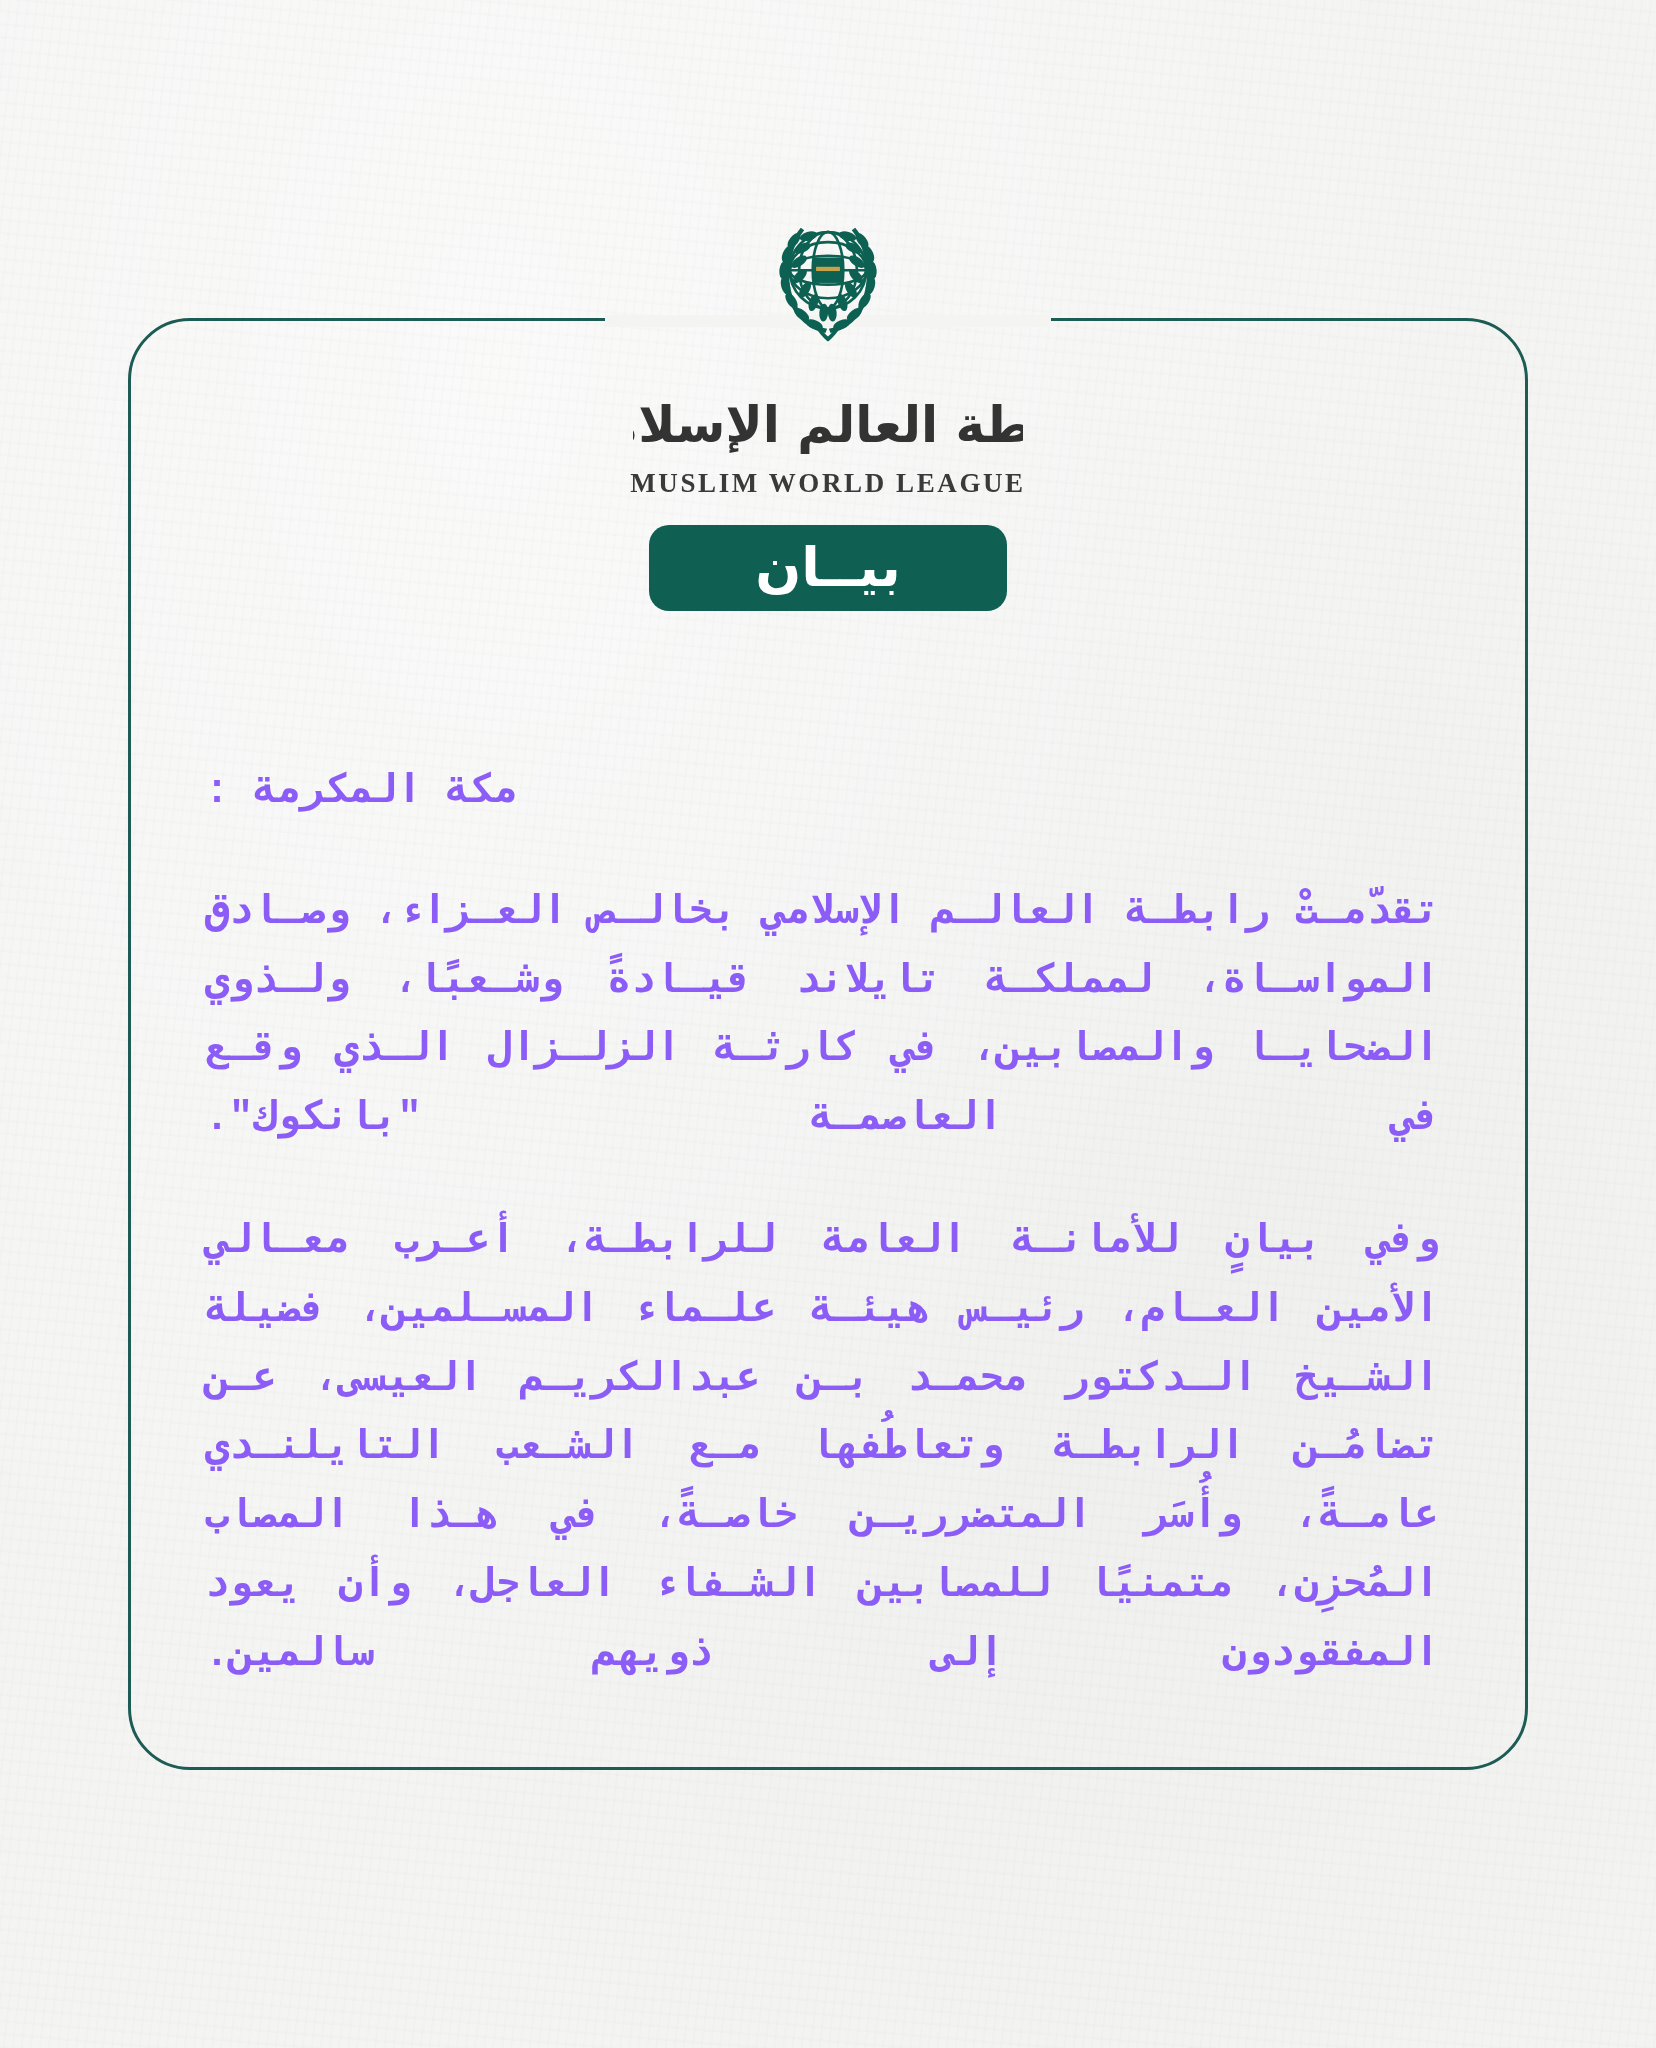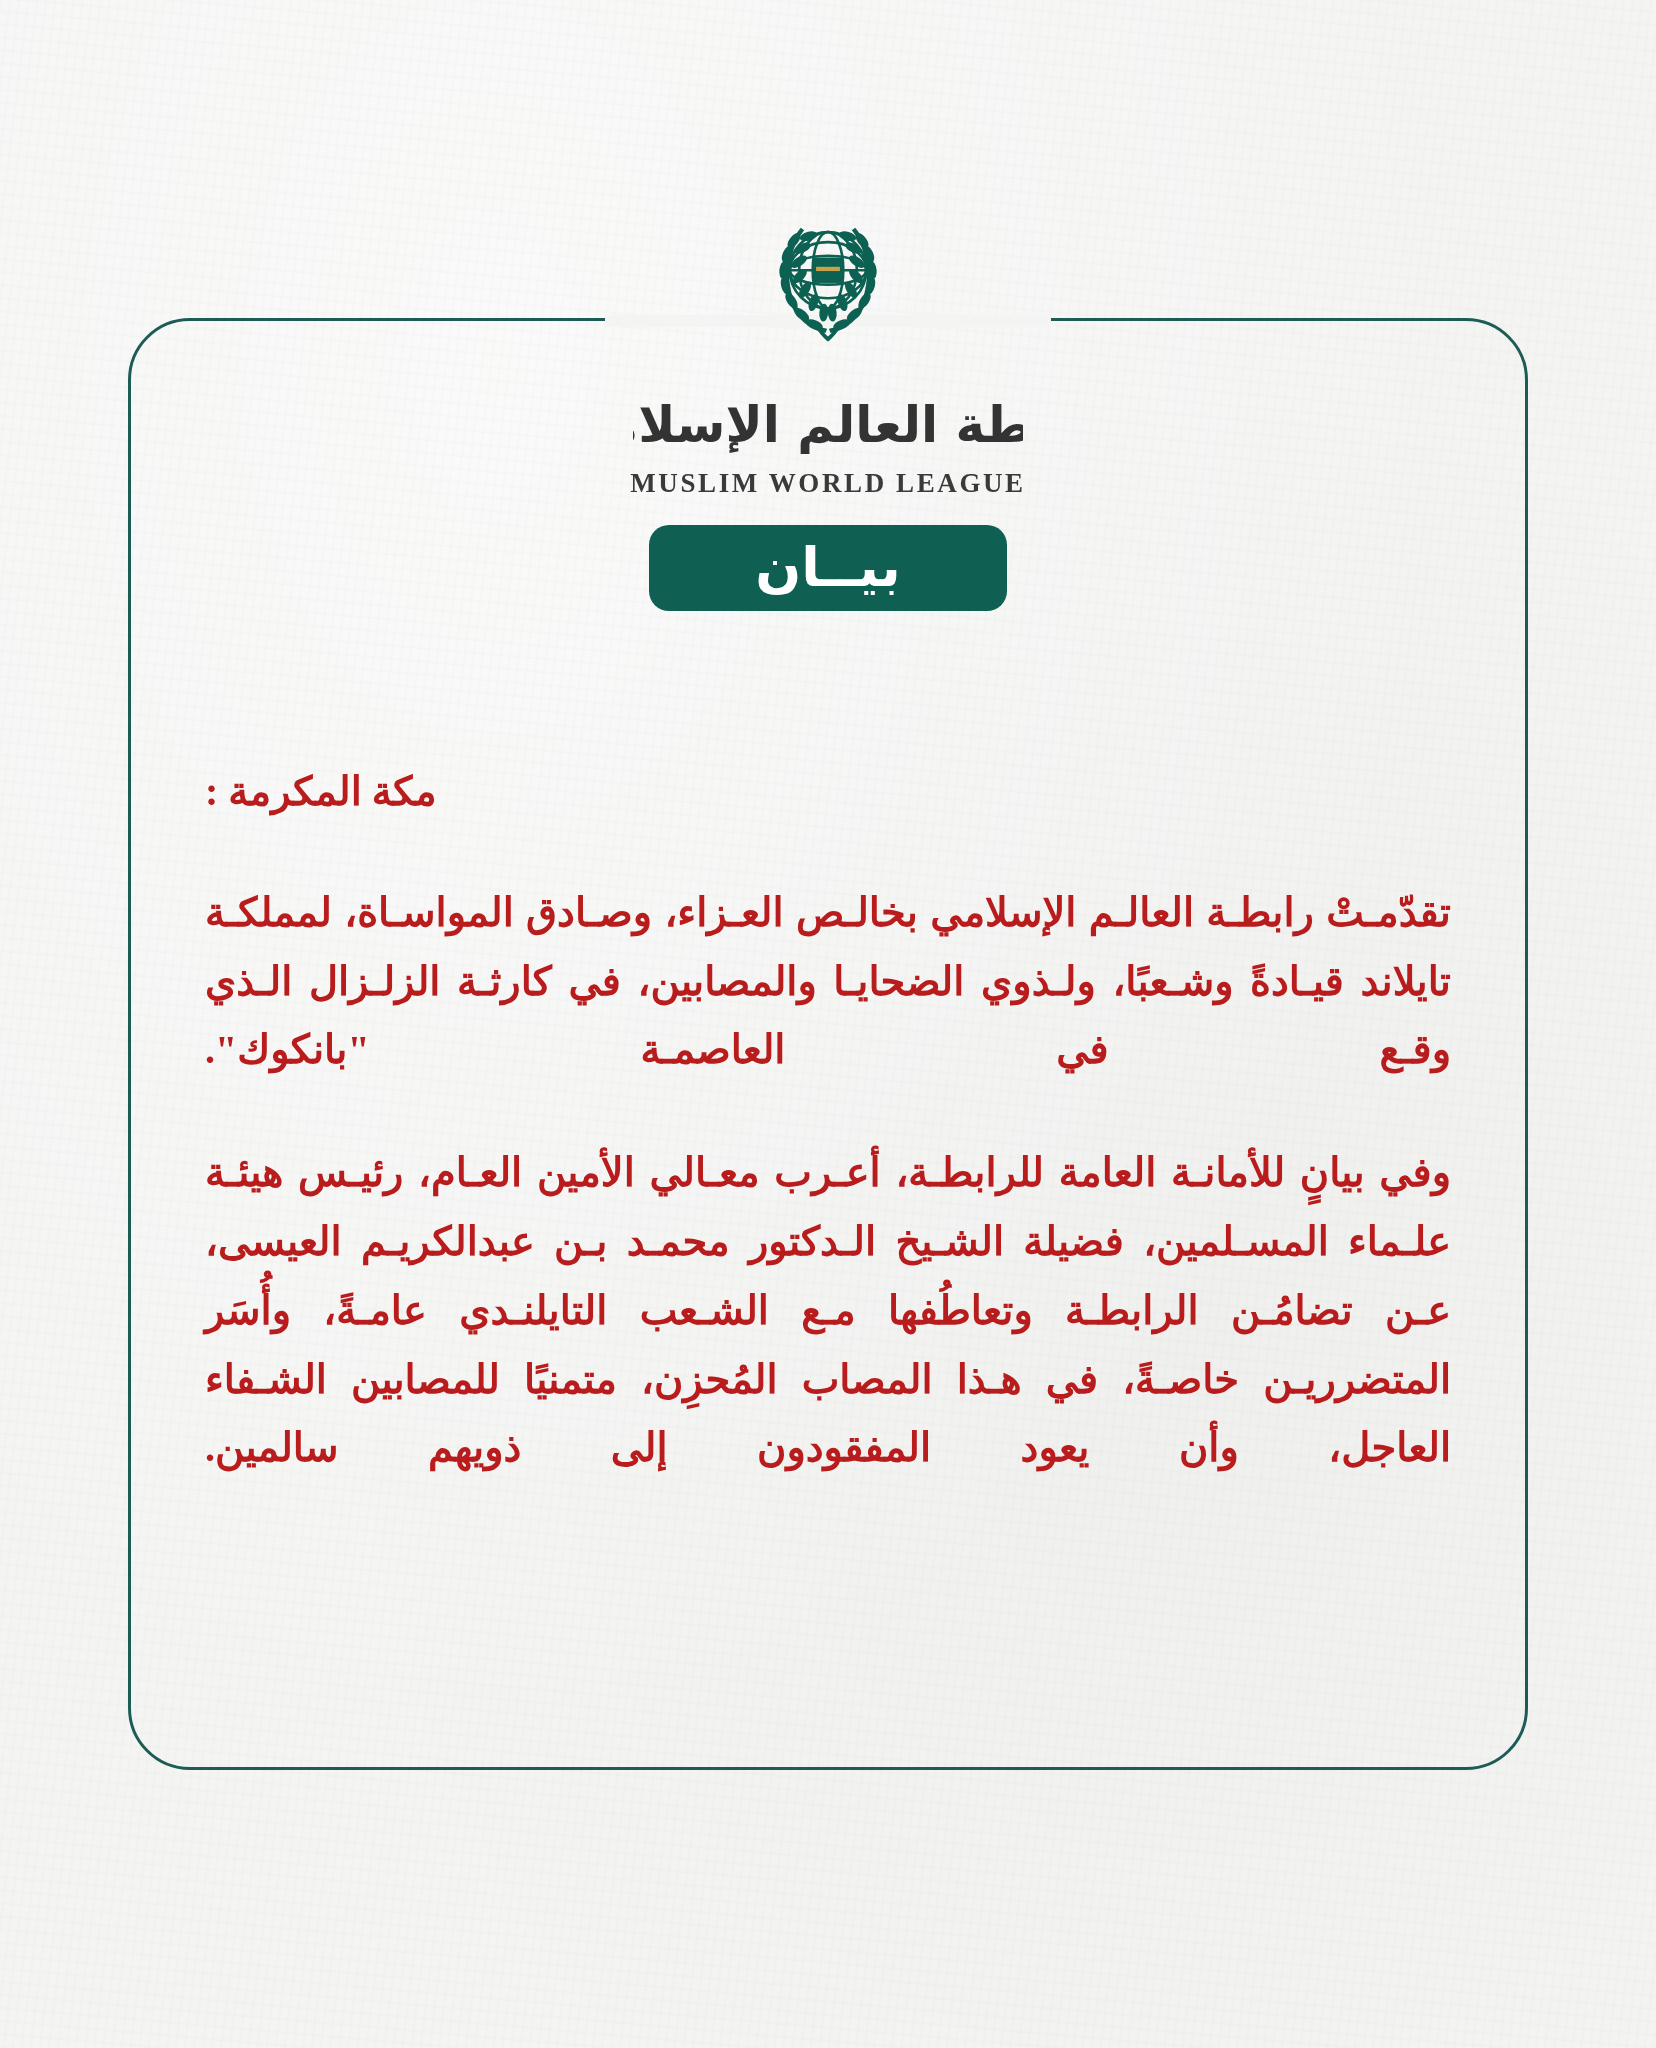--- a/index.html
+++ b/index.html
@@ -98,35 +98,35 @@
   }
 
   #statement-body {
     position: absolute;
     left: 205px;
     right: 205px;
     top: 758px;
     direction: rtl;
     text-align: justify;
     text-align-last: justify;
-    color: #b91c1c;
-    font-family: Liberation Serif, serif;
+    color: #8b5cf6;
+    font-family: Liberation Mono, monospace;
     font-weight: 700;
     font-size: 40px;
     line-height: 1.72;
     z-index: 2;
   }
   .body-line-place {
     text-align: left;
     text-align-last: left;
     margin: 0 0 52px 0;
     font-size: 40px;
   }
   .body-para {
-    margin: 0 0 54px 0;
+    margin: 0 12px 54px 0;
   }
   .body-para:last-child { margin-bottom: 0; }
 </style>
 </head>
 <body>
 
 <div id="paper-texture"></div>
 
 <div id="statement-card">
   <div id="card-top-gap"></div>

